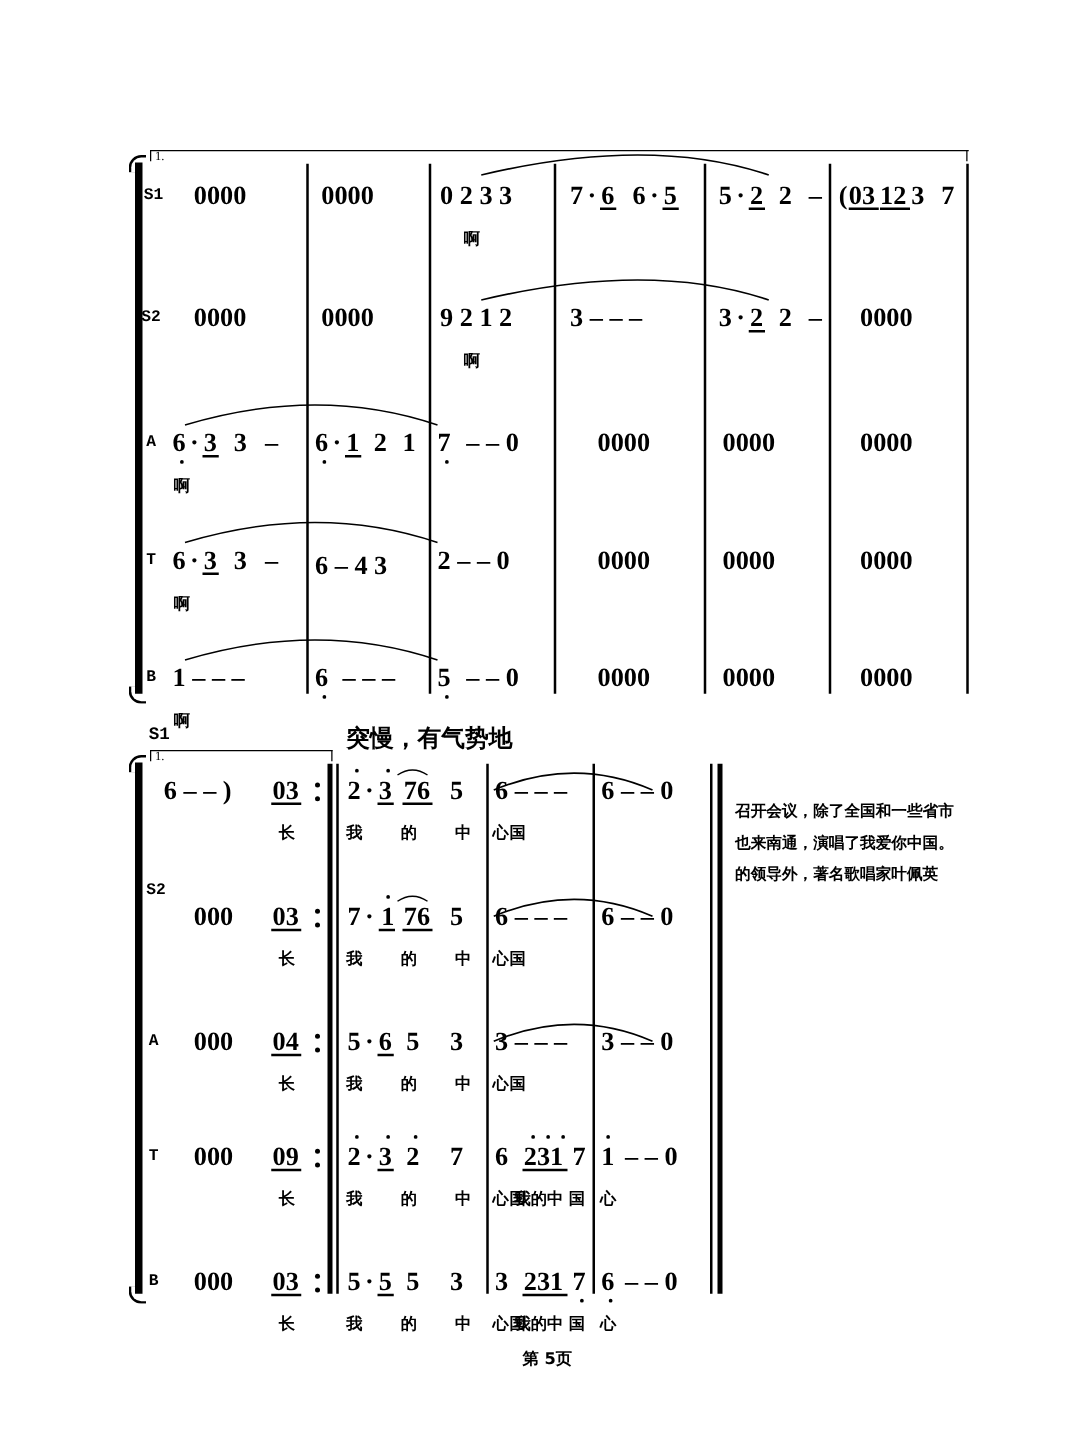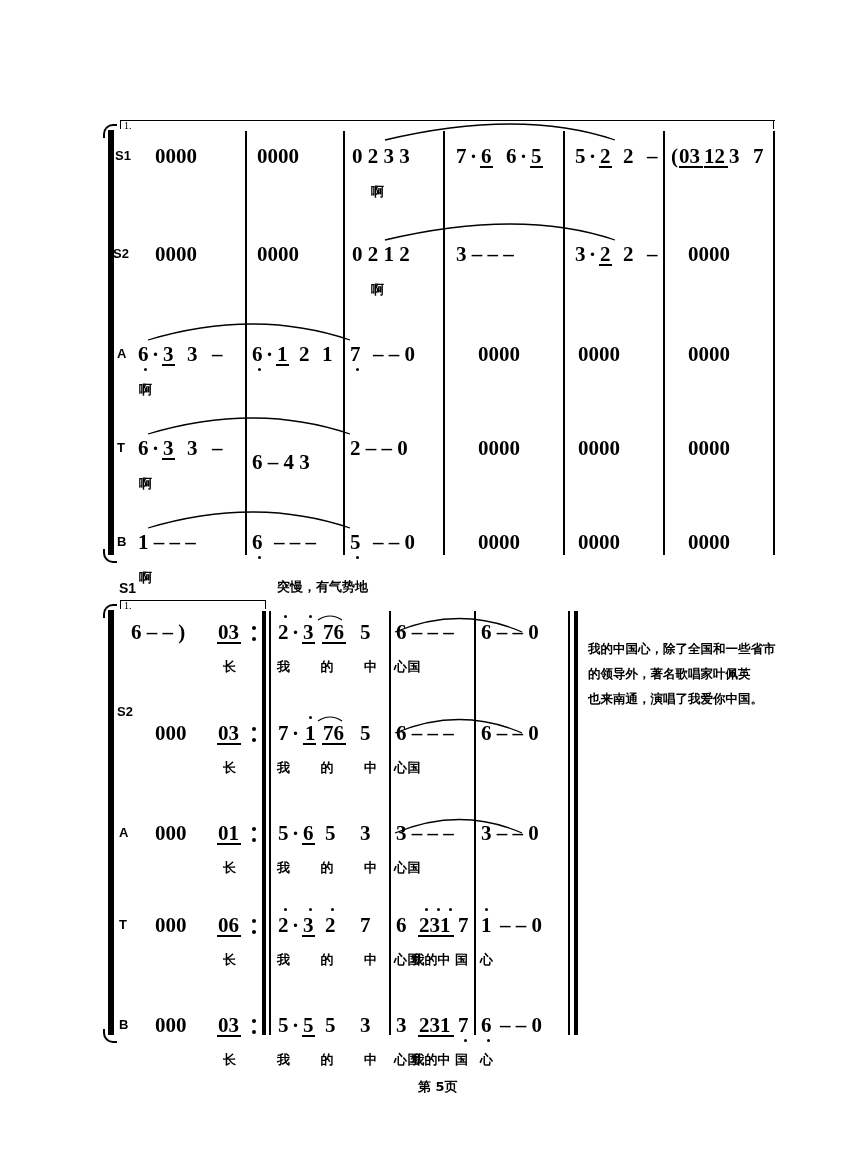--- a/index.html
+++ b/index.html
@@ -30,21 +30,21 @@
     font-size: 21px;
     font-weight: bold;
     line-height: 1;
     white-space: nowrap;
     letter-spacing: 0;
   }
 
   
   .vlabel {
     position: absolute;
-    font-family: Liberation Sans, sans-serif;
+    font-family: Liberation Mono, monospace;
     font-size: 13px;
     font-weight: bold;
     line-height: 1;
   }
 
   
   .lyric {
     position: absolute;
     font-family: "DejaVu Sans", sans-serif;
     font-size: 13px;
@@ -124,21 +124,21 @@
     position: absolute;
     left: 0; top: 0;
     width: 862px; height: 1153px;
     pointer-events: none;
   }
 
   
   .tempo {
     position: absolute;
     font-family: "DejaVu Sans", sans-serif;
-    font-size: 13px;
+    font-size: 19px;
     font-weight: bold;
     white-space: nowrap;
   }
 
   
   .note-block {
     position: absolute;
     font-family: "DejaVu Sans", sans-serif;
     font-size: 12.5px;
     font-weight: bold;
@@ -227,21 +227,21 @@
     <div class="note" style="left:679px; top:146px;">03</div>
     <div class="beam" style="left:679px; top:166px; width:24px;"></div>
     <div class="note" style="left:704px; top:146px;">12</div>
     <div class="beam" style="left:704px; top:166px; width:24px;"></div>
     <div class="note" style="left:729px; top:146px;">3</div>
     <div class="note" style="left:753px; top:146px;">7</div>
 
     <div class="vlabel" style="left:113px; top:247px;">S2</div>
     <div class="note" style="left:155px; top:244px;">0000</div>
     <div class="note" style="left:257px; top:244px;">0000</div>
-    <div class="note" style="left:352px; top:244px;">0  2  1  2</div>
+    <div class="note" style="left:352px; top:244px;">9  2  1  2</div>
     <div class="lyric" style="left:371px; top:283px;">啊</div>
     <div class="note" style="left:456px; top:244px;">3  –  –  –</div>
 
     <div class="note" style="left:575px; top:244px;">3</div>
     <div class="note" style="left:589px; top:244px;">·</div>
     <div class="note" style="left:600px; top:244px;">2</div>
     <div class="beam" style="left:599px; top:264px; width:13px;"></div>
     <div class="note" style="left:623px; top:244px;">2</div>
     <div class="note" style="left:647px; top:244px;">–</div>
 
@@ -275,21 +275,21 @@
 
     <div class="vlabel" style="left:117px; top:441px;">T</div>
     <div class="note" style="left:138px; top:438px;">6</div>
     <div class="note" style="left:152px; top:438px;">·</div>
     <div class="note" style="left:163px; top:438px;">3</div>
     <div class="beam" style="left:162px; top:458px; width:13px;"></div>
     <div class="note" style="left:187px; top:438px;">3</div>
     <div class="note" style="left:212px; top:438px;">–</div>
     <div class="lyric" style="left:139px; top:477px;">啊</div>
 
-    <div class="note" style="left:252px; top:452px;text-align:center;">6  –  4  3</div>
+    <div class="note" style="left:252px; top:442px;text-align:center;">6  –  4  3</div>
     <div class="note" style="left:350px; top:438px;">2  –  –  0</div>
     <div class="note" style="left:478px; top:438px;">0000</div>
     <div class="note" style="left:578px; top:438px;">0000</div>
     <div class="note" style="left:688px; top:438px;">0000</div>
 
     <div class="vlabel" style="left:117px; top:535px;">B</div>
     <div class="note" style="left:138px; top:532px;">1  –  –  –</div>
     <div class="lyric" style="left:139px; top:571px;">啊</div>
 
     <div class="note" style="left:252px; top:532px;">6</div>
@@ -374,21 +374,21 @@
     <div class="note" style="left:360px; top:723px;">5</div>
     <div class="lyric" style="left:277px; top:761px; letter-spacing:13px;">我 的 中 国</div>
 
     <div class="note" style="left:396px; top:723px;">6   –   –   –</div>
     <div class="lyric" style="left:394px; top:761px;">心</div>
 
     <div class="note" style="left:481px; top:723px;">6   –   –   0</div>
 
     <div class="vlabel" style="left:119px; top:826px;">A</div>
     <div class="note" style="left:155px; top:823px;">000</div>
-    <div class="note" style="left:218px; top:823px;">01</div>
+    <div class="note" style="left:218px; top:823px;">04</div>
     <div class="beam" style="left:217px; top:843px; width:24px;"></div>
     <div class="repeat-dots" style="left:252px; top:827px;">
         <i></i>
         <i></i>
       </div>
     <div class="lyric" style="left:223px; top:861px;">长</div>
 
     <div class="note" style="left:278px; top:823px;">5</div>
     <div class="note" style="left:292px; top:823px;">·</div>
     <div class="note" style="left:303px; top:823px;">6</div>
@@ -397,21 +397,21 @@
     <div class="note" style="left:360px; top:823px;">3</div>
     <div class="lyric" style="left:277px; top:861px; letter-spacing:13px;">我 的 中 国</div>
 
     <div class="note" style="left:396px; top:823px;">3   –   –   –</div>
     <div class="lyric" style="left:394px; top:861px;">心</div>
 
     <div class="note" style="left:481px; top:823px;">3   –   –   0</div>
 
     <div class="vlabel" style="left:119px; top:918px;">T</div>
     <div class="note" style="left:155px; top:915px;">000</div>
-    <div class="note" style="left:218px; top:915px;">06</div>
+    <div class="note" style="left:218px; top:915px;">09</div>
     <div class="beam" style="left:217px; top:935px; width:24px;"></div>
     <div class="repeat-dots" style="left:252px; top:919px;">
         <i></i>
         <i></i>
       </div>
     <div class="lyric" style="left:223px; top:953px;">长</div>
 
     <div class="note" style="left:278px; top:915px;">2</div>
     <div class="odot" style="left:284px; top:908px;"></div>
     <div class="note" style="left:292px; top:915px;">·</div>
@@ -462,20 +462,20 @@
     <div class="odot" style="left:464px; top:1039px;"></div>
     <div class="lyric" style="left:394px; top:1053px;">心 我的中 国</div>
 
     <div class="note" style="left:481px; top:1015px;">6</div>
     <div class="odot" style="left:487px; top:1039px;"></div>
     <div class="note" style="left:500px; top:1015px;">–   –   0</div>
     <div class="lyric" style="left:480px; top:1053px;">心</div>
   </div>
 
   <div class="note-block" style="left:588px; top:636px;">
-    <span class="nb-line">我的中国心，除了全国和一些省市</span>
+    <span class="nb-line">召开会议，除了全国和一些省市</span>
+    <span class="nb-line">也来南通，演唱了我爱你中国。</span>
     <span class="nb-line">的领导外，著名歌唱家叶佩英</span>
-    <span class="nb-line">也来南通，演唱了我爱你中国。</span>
   </div>
 
   <div class="footer" style="left:418px; top:1078px;">第 5页</div>
 
 </div>
 
 </body></html>

